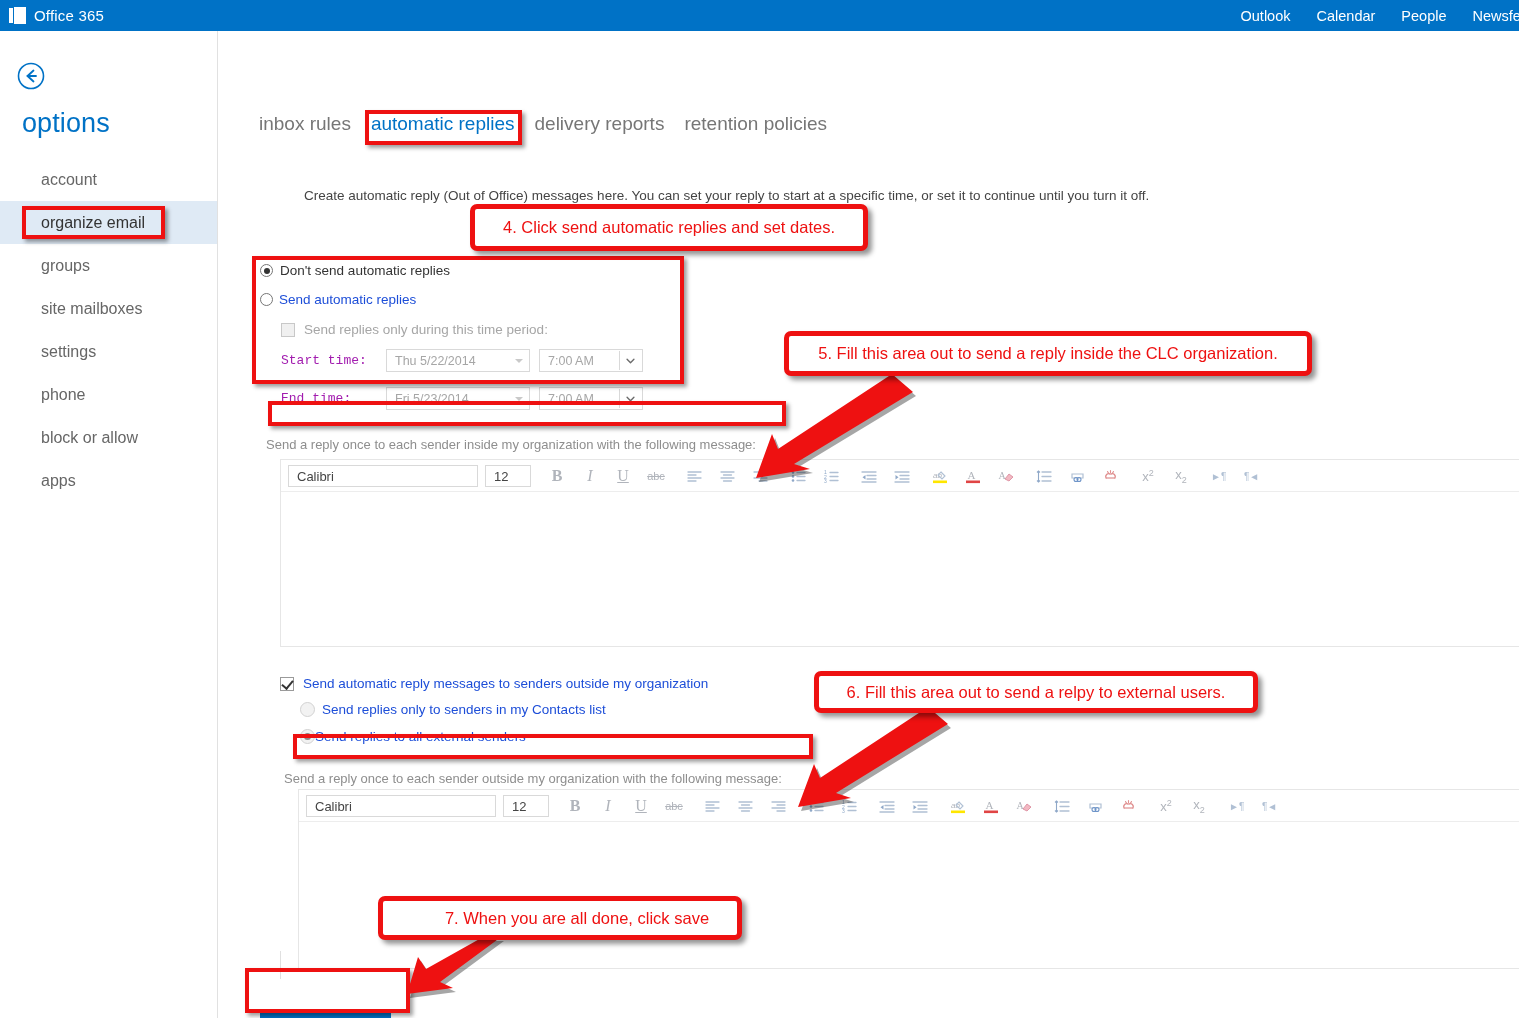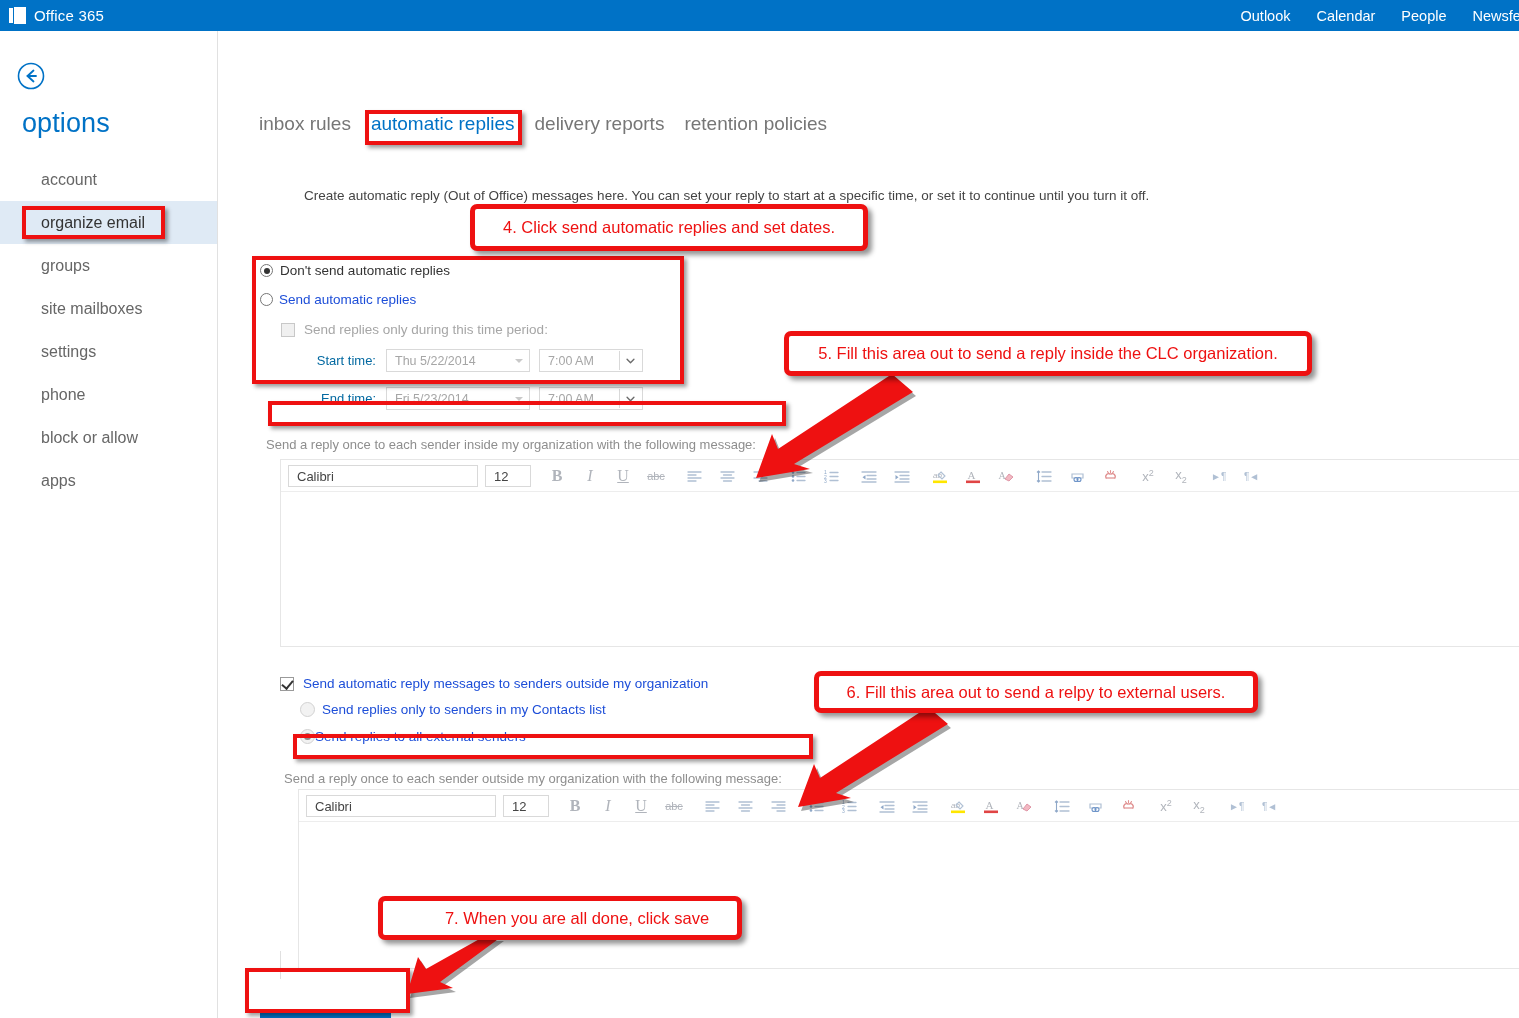--- a/index.html
+++ b/index.html
@@ -224,26 +224,27 @@
 
   .time-row {
     position: absolute;
     display: flex;
     align-items: center;
   }
   .time-row.start { left: 63px; top: 318px; }
   .time-row.end   { left: 63px; top: 356px; }
   .time-label {
     width: 105px;
-    text-align: right;
+    text-align: left;
     padding-right: 10px;
     font-size: 13px;
-    color: #0369a1;
-    box-sizing: border-box;
-    white-space: nowrap;
+    color: #a21caf;
+    box-sizing: border-box;
+    white-space: nowrap;
+    font-family: Liberation Mono, monospace;
   }
   .date-box {
     width: 144px; height: 23px;
     border: 1px solid #d9d9d9;
     background: #ffffff;
     display: flex;
     align-items: center;
     justify-content: space-between;
     padding: 0 6px 0 8px;
     box-sizing: border-box;

